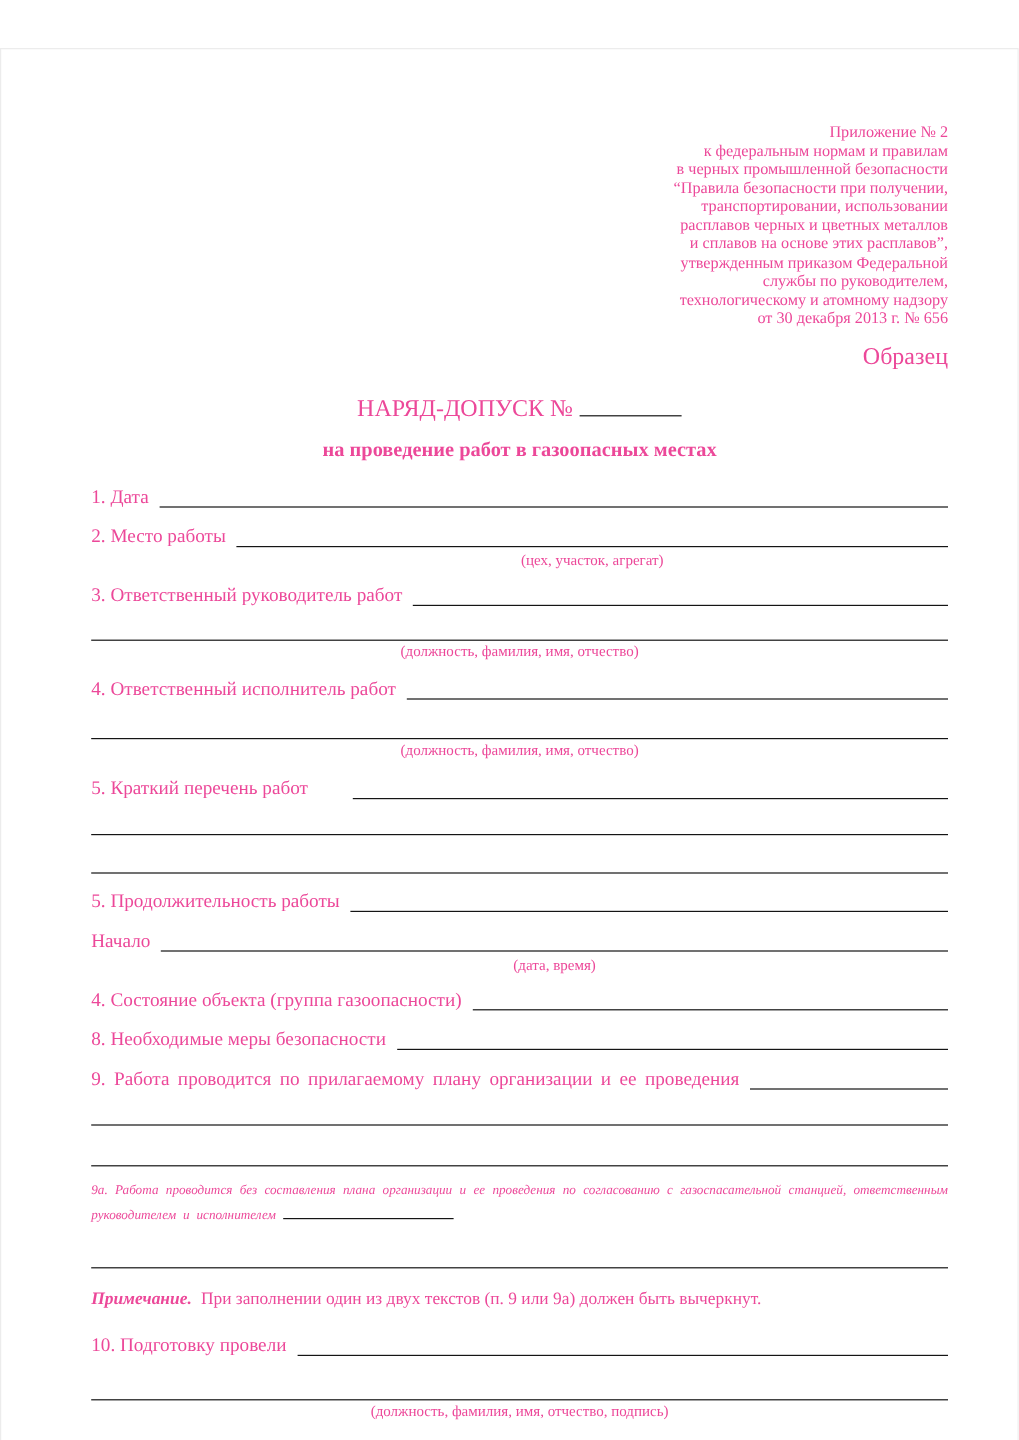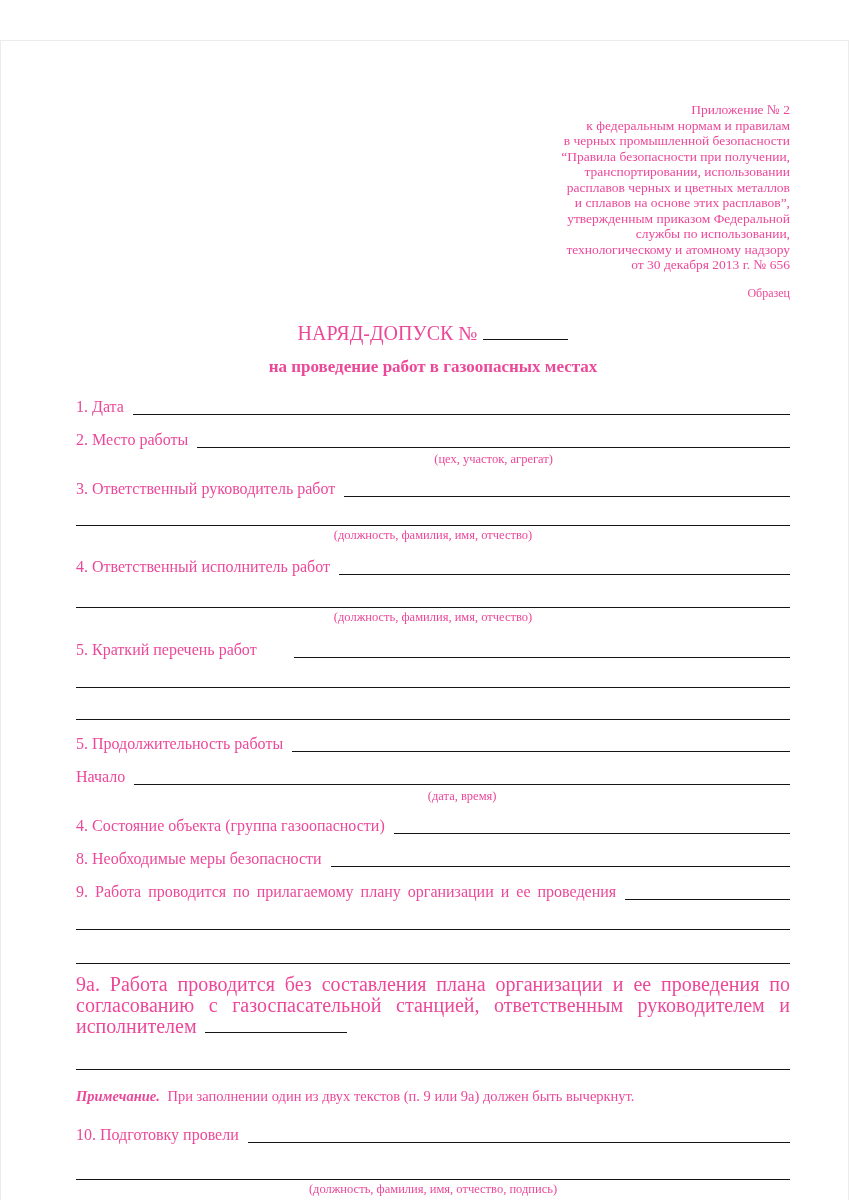--- a/index.html
+++ b/index.html
@@ -21,21 +21,21 @@
     margin-top: 40px;
   }
   
   .header {
     text-align: right;
     font-size: 13.5px;
     line-height: 15.5px;
   }
   .sample {
     text-align: right;
-    font-size: 12px;
+    font-size: 20px;
     margin-top: 13px;
   }
   
   .title-row {
     text-align: center;
     font-size: 20px;
     font-weight: normal;
     margin-top: 21px;
   }
   .title-blank {
@@ -100,24 +100,25 @@
   .h36 { height: 34px; }
   .cap-full {
     text-align: center;
     font-size: 12.5px;
     line-height: 16px;
     margin-top: 1px;
   }
   
   .para {
     margin: 10px 0 0 0;
-    font-size: 20px;
+    font-size: 11px;
     line-height: 21px;
     text-align: justify;
     word-spacing: 3px;
+    font-style: italic;
   }
   .inline-blank {
     display: inline-block;
     width: 142px;
     border-bottom: 1.5px solid #151515;
   }
   .note {
     margin: 17px 0 0 0;
     font-size: 14.5px;
     line-height: 18px;
@@ -140,21 +141,21 @@
 
   <div class="header">
     <div>Приложение № 2</div>
     <div>к федеральным нормам и правилам</div>
     <div>в черных промышленной безопасности</div>
     <div>“Правила безопасности при получении,</div>
     <div>транспортировании, использовании</div>
     <div>расплавов черных и цветных металлов</div>
     <div>и сплавов на основе этих расплавов”,</div>
     <div>утвержденным приказом Федеральной</div>
-    <div>службы по использовании,</div>
+    <div>службы по руководителем,</div>
     <div>технологическому и атомному надзору</div>
     <div>от 30 декабря 2013 г. № 656</div>
   </div>
 
   <div class="sample">Образец</div>
 
   <div class="title-row">
     <span>НАРЯД-ДОПУСК №</span><span class="title-blank"></span>
   </div>
   <div class="subtitle">на проведение работ в газоопасных местах</div>

